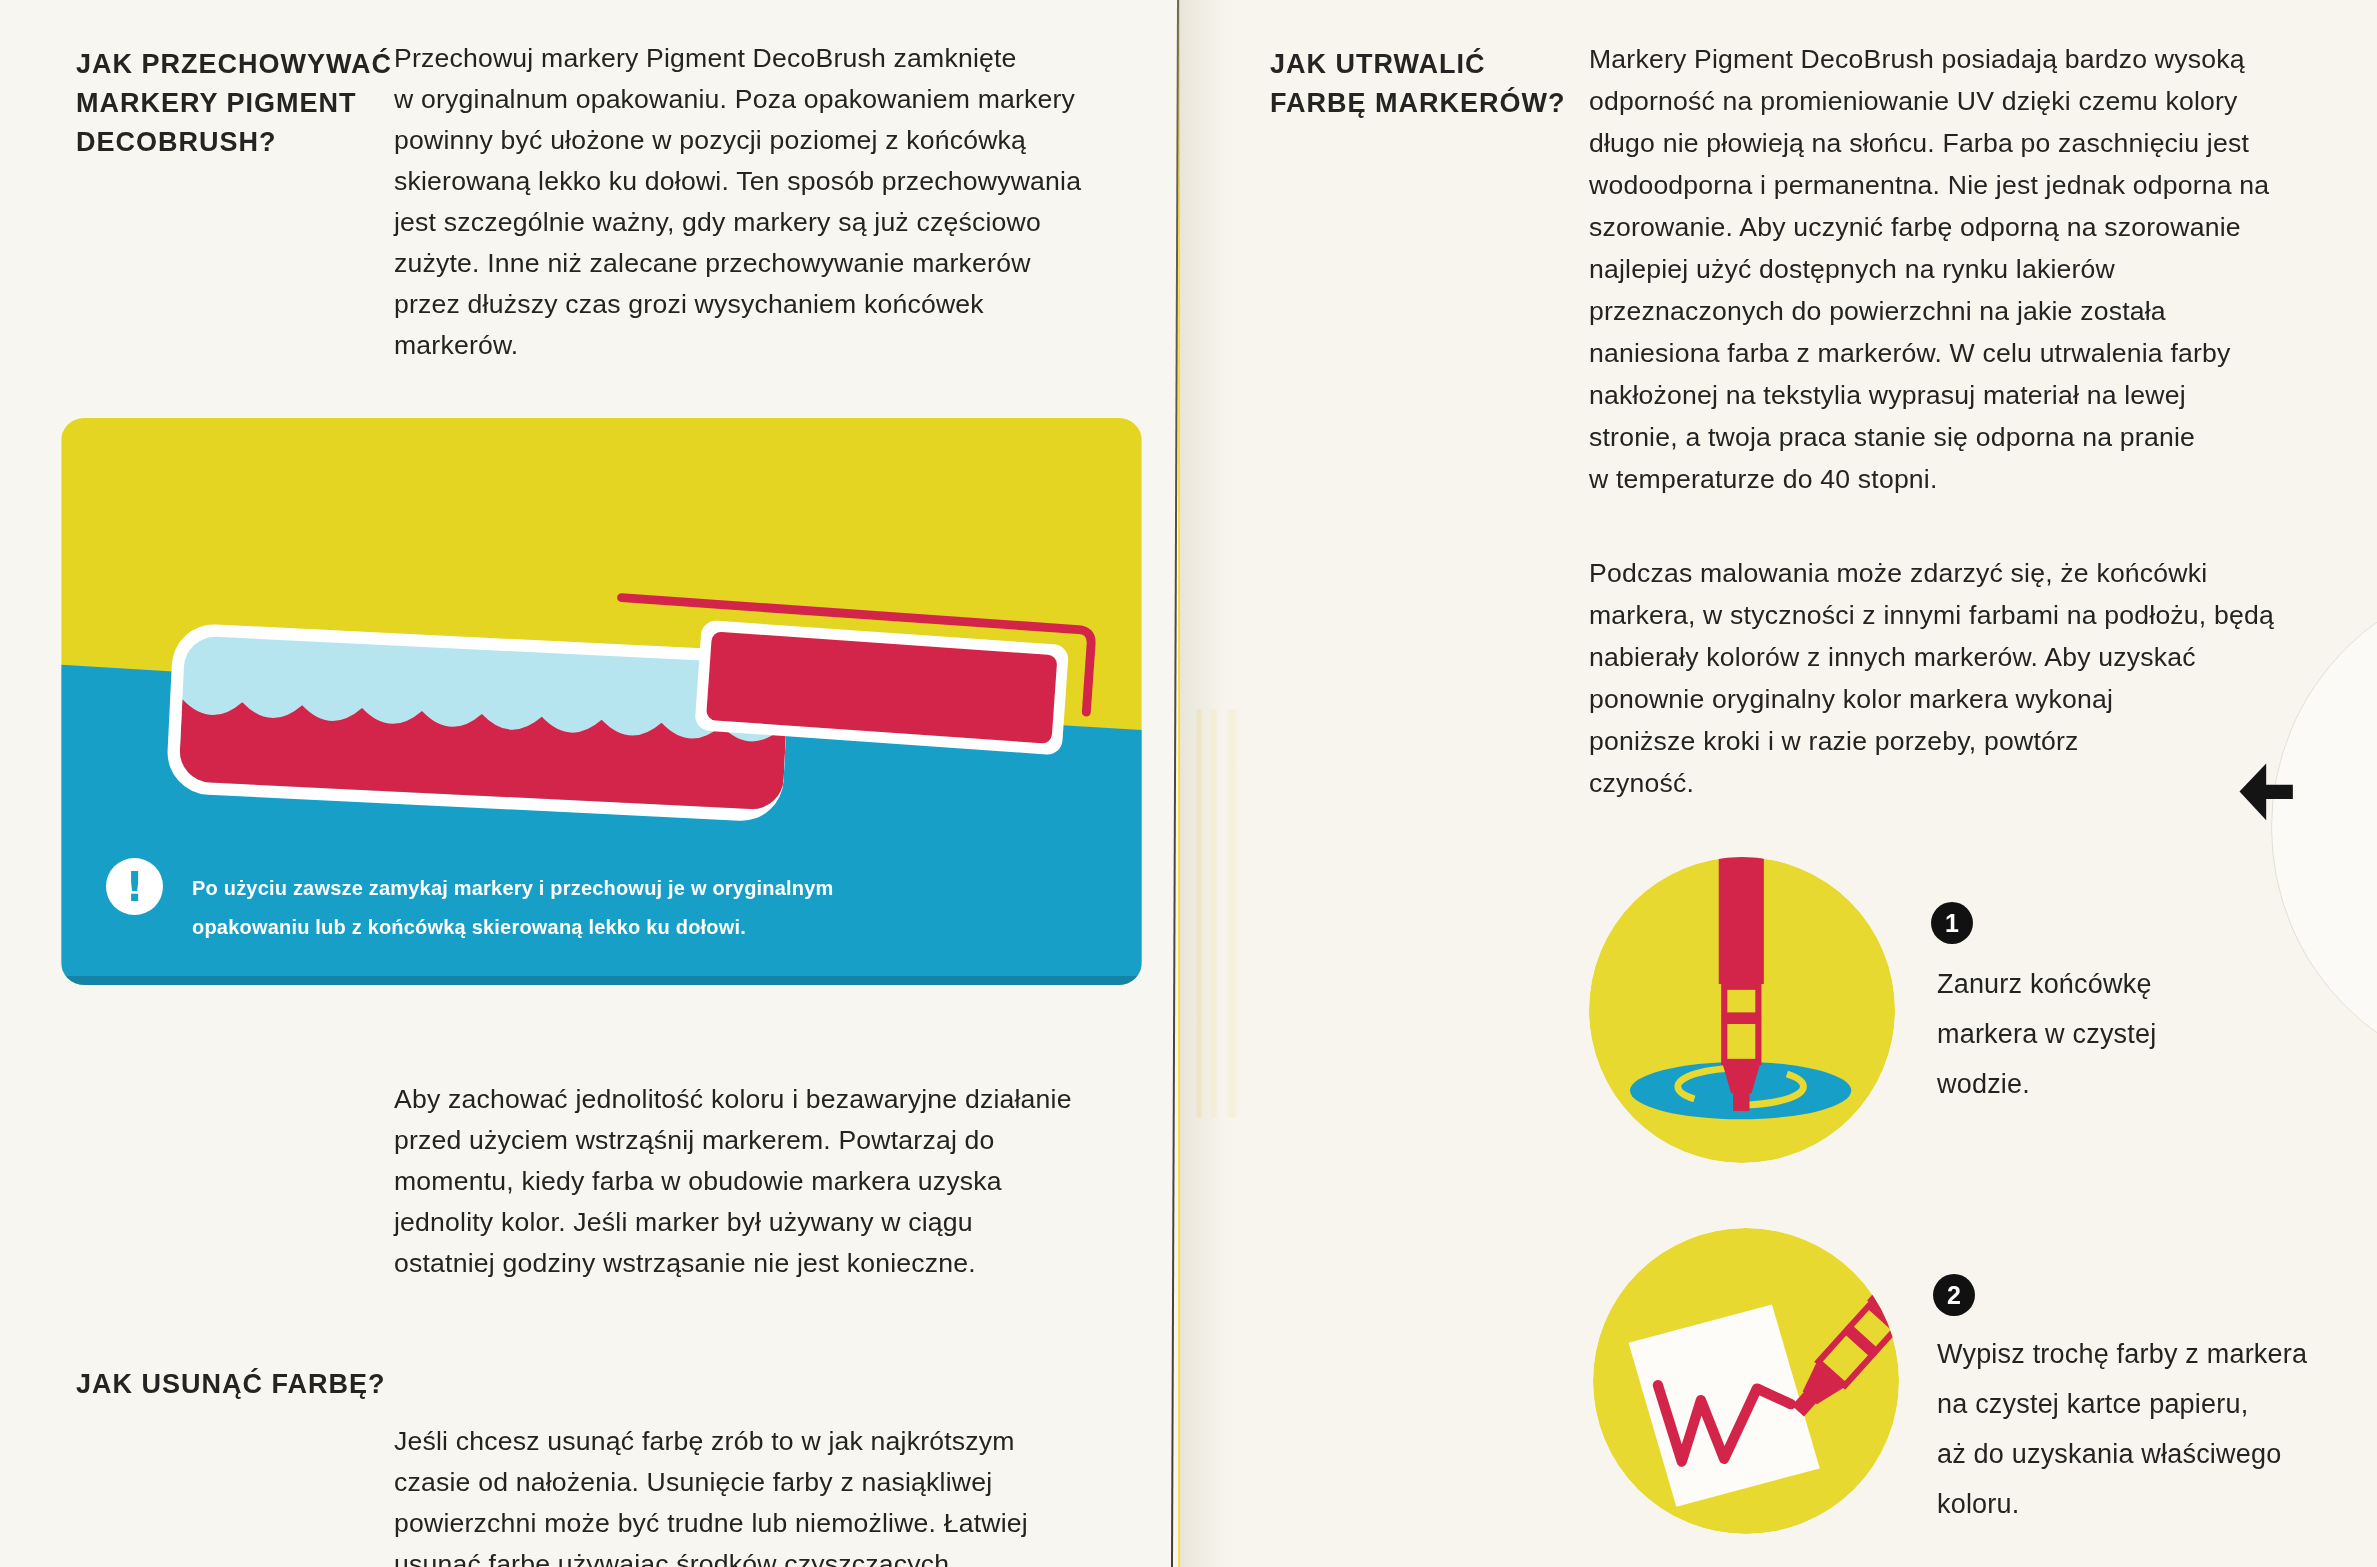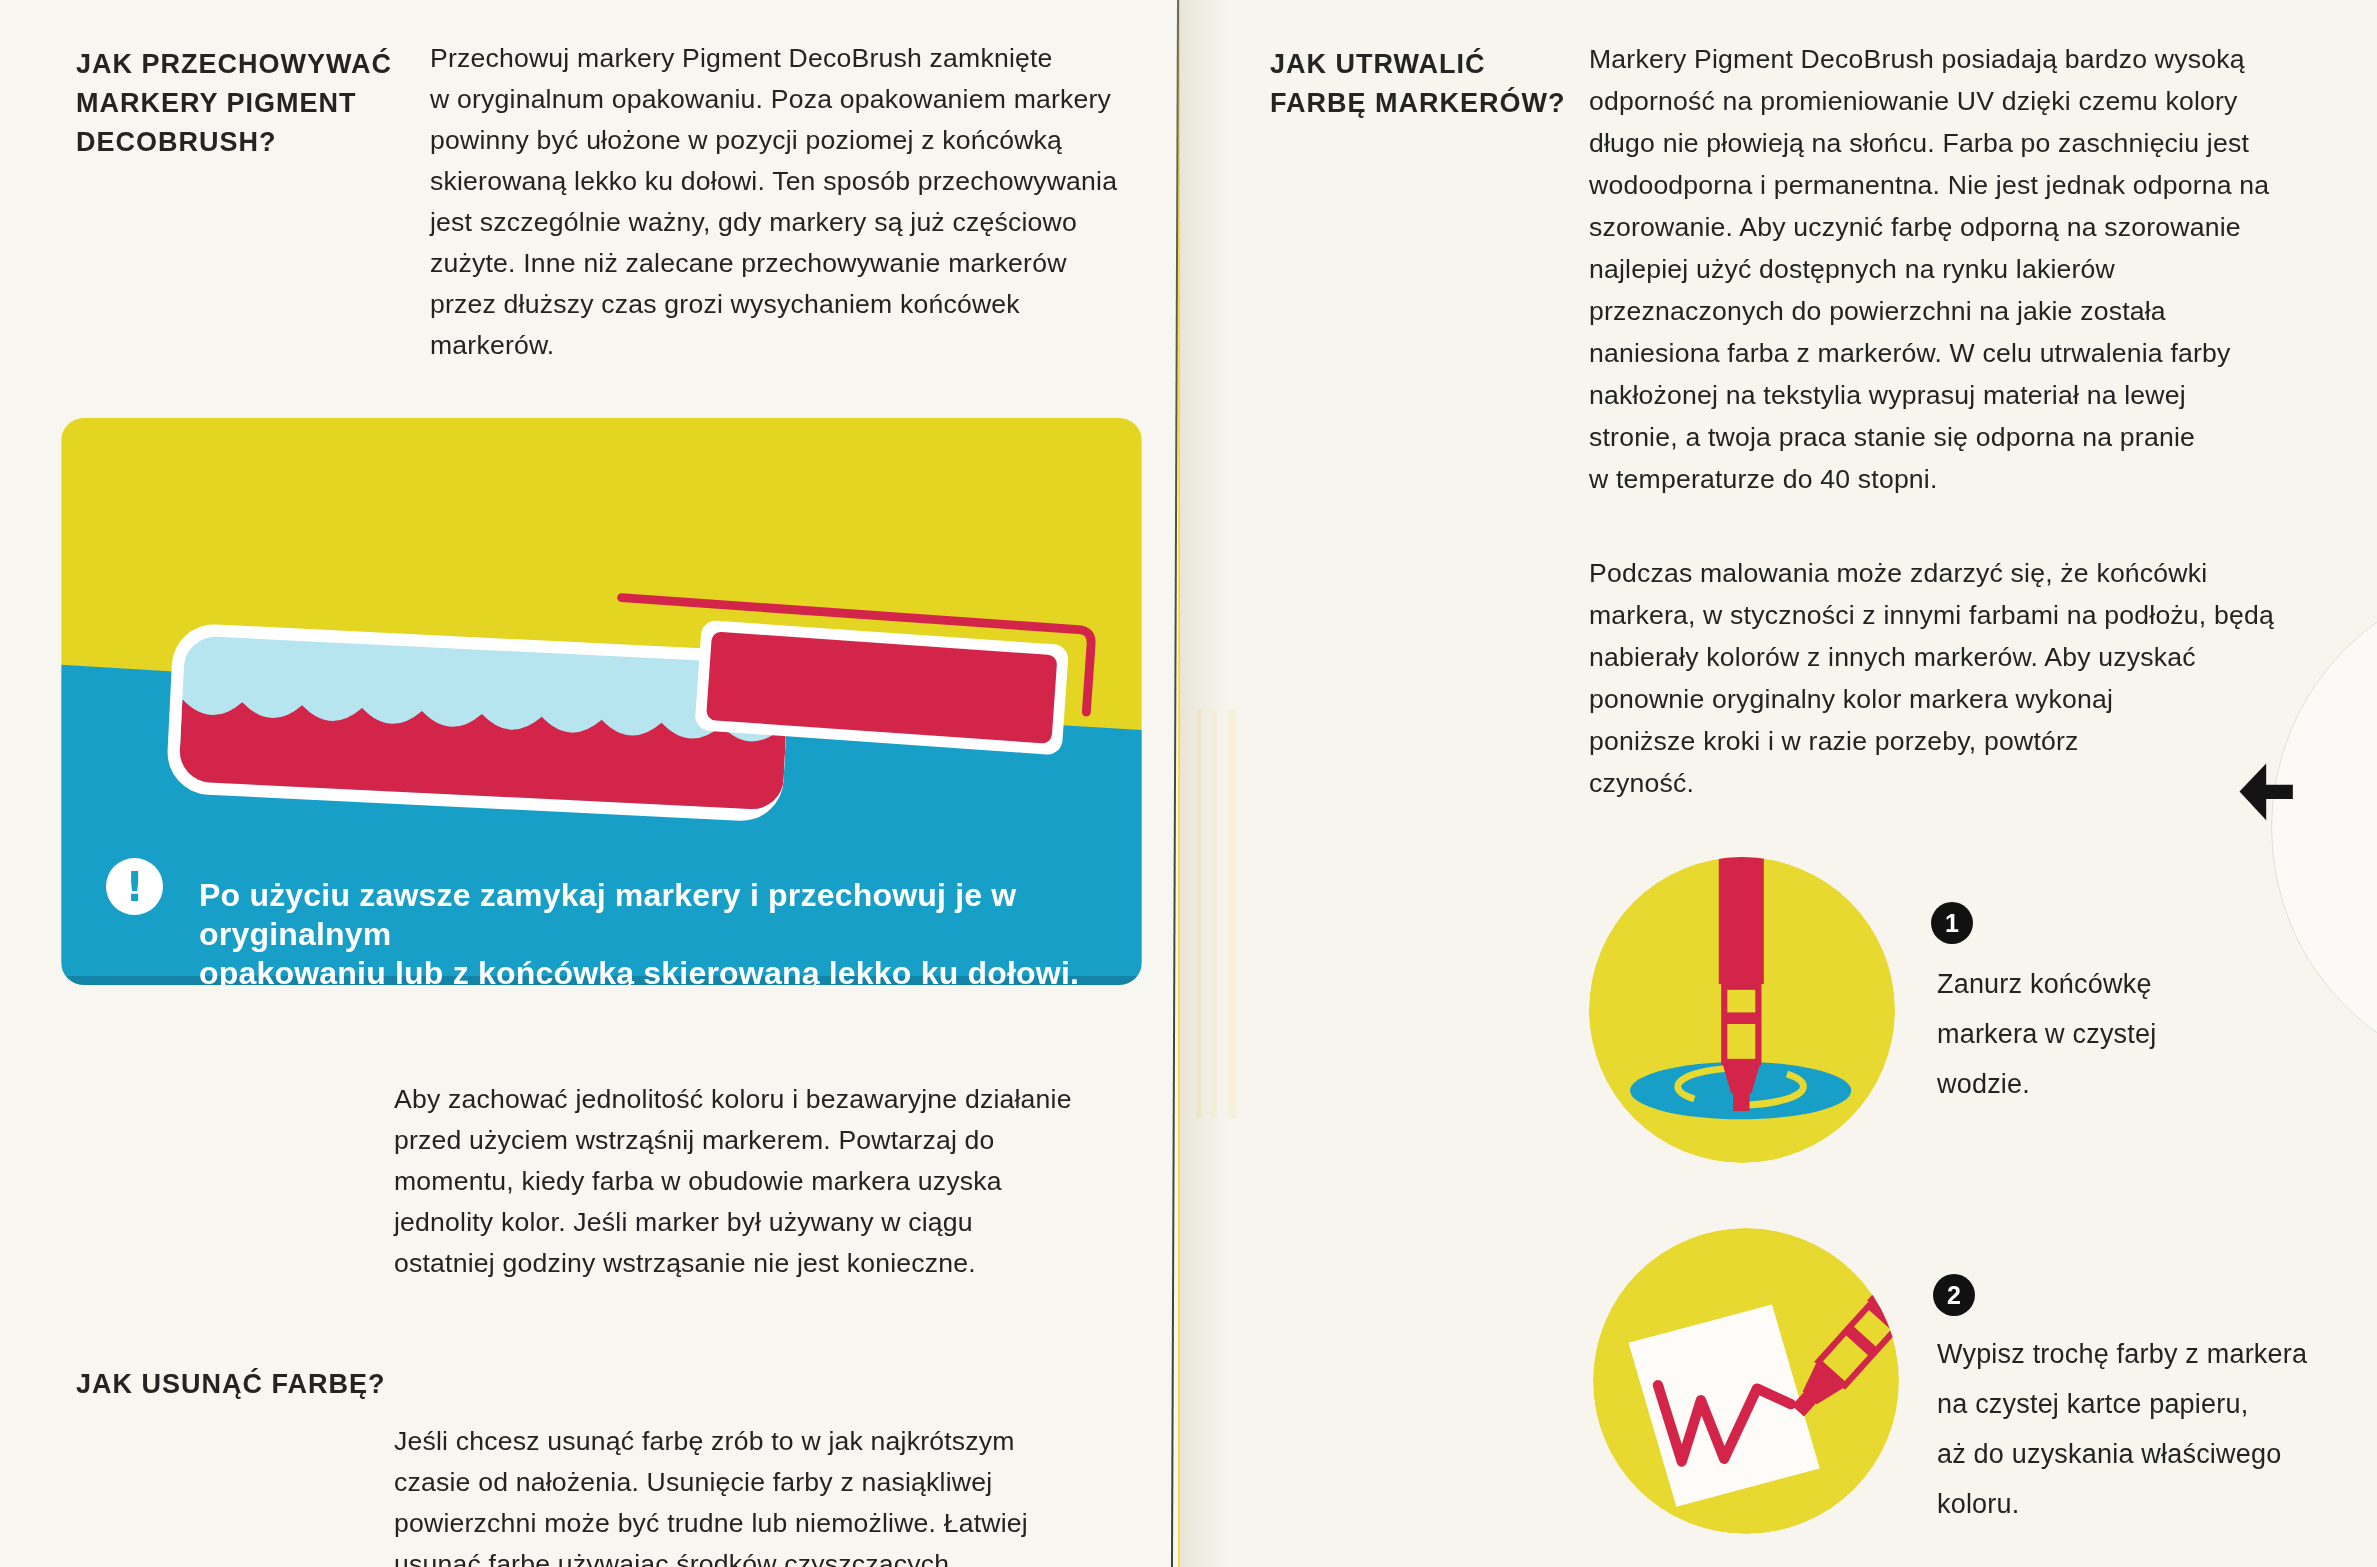--- a/index.html
+++ b/index.html
@@ -19,35 +19,35 @@
     white-space:pre-line;color:#242422;
   }
   .qbody{
     position:absolute;margin:0;
     font-size:26.6px;line-height:41px;font-weight:400;letter-spacing:0.2px;
     white-space:pre-line;color:#232321;
   }
 
   
   .pos-l1h{left:76px;top:45px;width:355px;}
-  .pos-l1b{left:394px;top:38px;width:791px;margin-left:36px;}
+  .pos-l1b{left:394px;top:38px;width:791px;}
   .card{
     position:absolute;left:61px;top:418px;width:1081px;height:567px;
     border-radius:23px;overflow:hidden;margin:0;
   }
   .card svg{position:absolute;left:0;top:0;}
   .card-bottom-shade{position:absolute;left:0;right:0;bottom:0;height:8.9px;background:rgba(10,70,95,.30);}
   .warn-icon{
     position:absolute;left:45px;top:440px;width:57px;height:57px;border-radius:50%;
     background:#ffffff;display:flex;align-items:center;justify-content:center;
     font-weight:900;font-size:40px;color:#189fc7;font-family:"DejaVu Sans",sans-serif;
   }
   .warn-text{
-    position:absolute;left:123px;top:443px;width:928px;margin:15px;
-    font-size:32px;line-height:39px;font-weight:700;letter-spacing:0.2px;
+    position:absolute;left:123px;top:443px;width:928px;margin:8px;
+    font-size:20px;line-height:39px;font-weight:700;letter-spacing:0.2px;
     color:#ffffff;white-space:pre-line;
   }
   .pos-l2h{left:76px;top:1086px;width:355px;}
   .pos-l2b{left:394px;top:1079px;width:791px;}
   .pos-l3h{left:76px;top:1365px;width:382px;}
   .pos-l3b{left:394px;top:1421px;width:791px;}
 
   
   .pos-r1h{left:1270px;top:45px;width:300px;}
   .pos-r1b{left:1589px;top:38px;width:805px;line-height:42px;}

